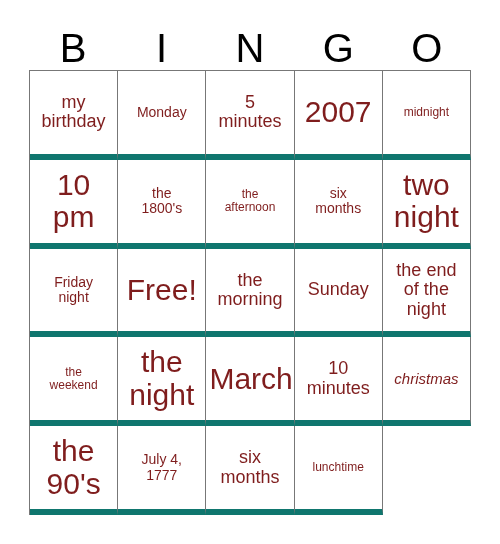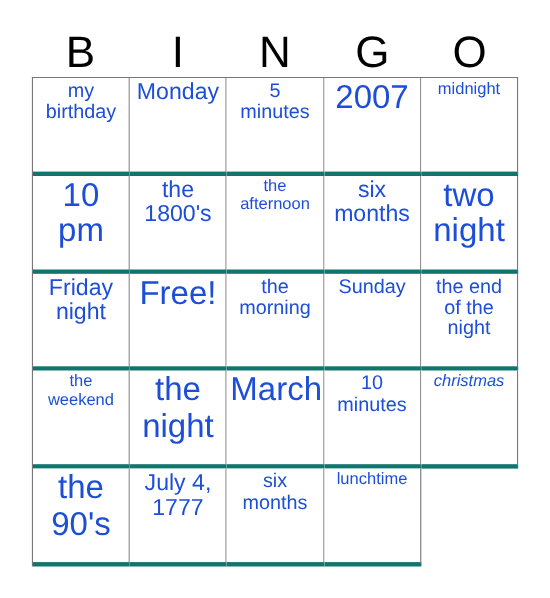--- a/index.html
+++ b/index.html
@@ -51,41 +51,42 @@
     border-top: 1px solid #777777;
     border-left: 1px solid #777777;
     display: grid;
     grid-template-columns: repeat(5, 1fr);
     grid-template-rows: repeat(5, 1fr);
     background: #ffffff;
   }
   .cell {
     box-sizing: border-box;
     border-right: 1px solid #777777;
-    border-bottom: 4px solid #0f766e;
+    border-bottom: 6px solid #0f766e;
     display: flex;
+    align-items: center;
     justify-content: center;
     text-align: center;
-    color: #1d4ed8;
+    color: #7f1d1d;
     padding: 2px 3px;
     overflow: hidden;
     background: #ffffff;
   }
   .cell .txt {
     display: block;
     width: 100%;
     line-height: 1.08;
     white-space: pre-line;
     word-break: normal;
   }
   
   .fs-xs  .txt { font-size: 15px; font-style: italic; }
-  .fs-s   .txt { font-size: 15px; }
+  .fs-s   .txt { font-size: 12px; }
   .fs-m   .txt { font-size: 18px; }
-  .fs-l   .txt { font-size: 21px; }
+  .fs-l   .txt { font-size: 14px; }
   .fs-xxl .txt { font-size: 30px; }
 </style>
 </head>
 <body>
 
 <div class="card">
 
   <div class="header">
     <div class="header-letter">B</div>
     <div class="header-letter">I</div>

